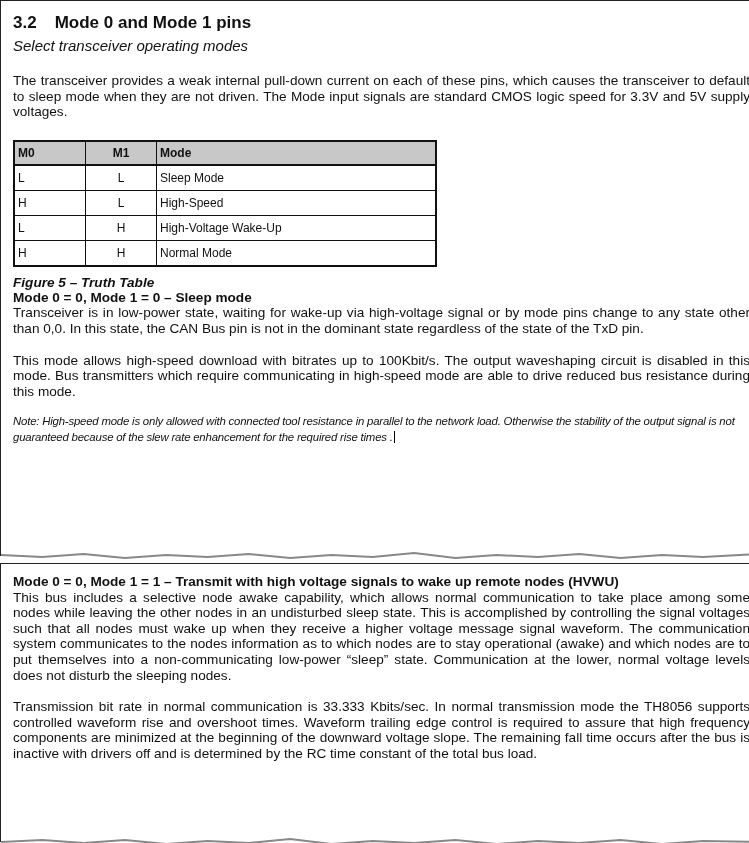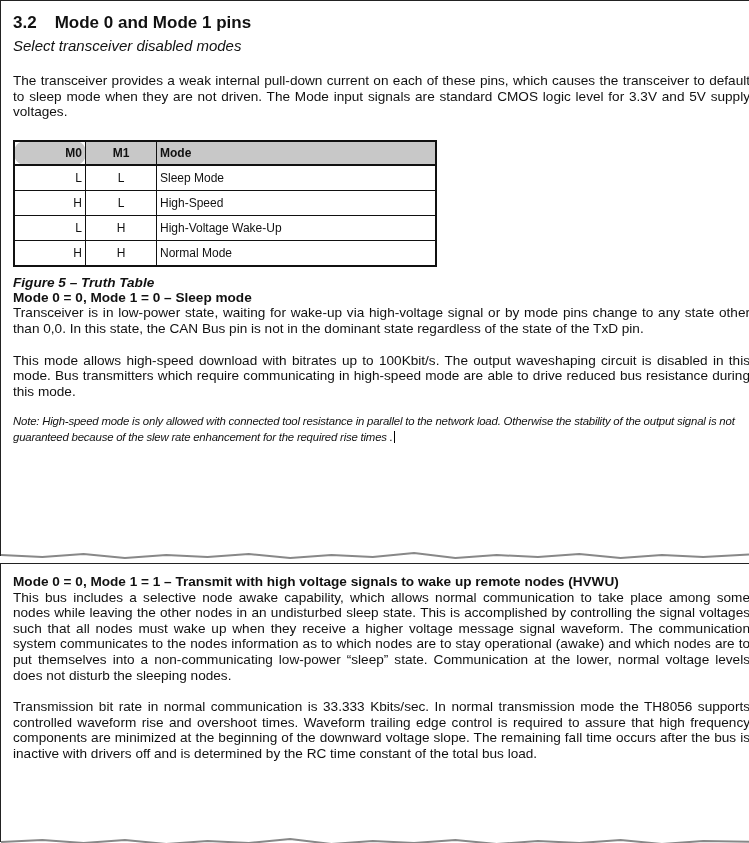--- a/index.html
+++ b/index.html
@@ -13,21 +13,21 @@
   .content { position:absolute; left:12px; right:10px; }
   h2 { margin:0; font-size:17px; font-weight:bold; line-height:20px; }
   h2 .num { margin-right:18px; }
   .subtitle { font-style:italic; font-size:15px; line-height:18px; margin-top:4px; }
   p { margin:0; font-size:13.6px; line-height:15.6px; text-align:justify; }
   .para-head { font-weight:bold; font-size:13.6px; line-height:15.6px; }
   table { border-collapse:collapse; font-size:12px; }
   table.truth { border:2px solid #111; }
   table.truth th { background:#c8c8c8; font-weight:bold; height:22px; border:1px solid #111; border-bottom:2px solid #111; padding:0 3px; }
   table.truth td { height:24px; border:1px solid #111; padding:0 3px; }
-  .c-m0 { width:64px; text-align:right;border-radius:11px; }
+  .c-m0 { width:64px; text-align:left; }
   .c-m1 { width:64px; text-align:center; }
   .c-mode { width:272px; text-align:left; }
   .fig-caption { font-weight:bold; font-size:13.6px; margin-top:8px;font-style:italic; }
   .note { font-style:italic; font-size:11.4px; line-height:16px; font-family:"Liberation Sans", sans-serif; letter-spacing:-0.2px; }
   .cursor { display:inline-block; width:1px; height:12px; background:#000; vertical-align:-2px; margin-left:1px; }
 </style>
 </head>
 <body>
 
 <div class="page" id="page1">
@@ -35,22 +35,22 @@
     <polyline points="4,0 6,20 3,40 7,60 4,80 6,100 3,120 7,140 4,160 6,180 3,200 7,220 4,240 6,260 3,280 7,300 4,320 6,340 3,360 7,380 4,400 6,420 3,440 7,460 4,480 6,500 3,520 7,540 4,555" fill="none" stroke="#777" stroke-width="2"></polyline>
   </svg>
   <svg class="torn-bottom" viewBox="0 0 735 10" preserveAspectRatio="none">
     <polyline points="0,3 40,5 80,2 120,6 160,3 200,5 240,2 280,6 320,3 360,5 400,1 440,6 480,3 520,5 560,2 600,6 640,3 680,5 735,2" fill="none" stroke="#888" stroke-width="2"></polyline>
   </svg>
 
   <div class="content" style="top:12px;">
     <h2>
       <span class="num">3.2</span><span>Mode 0 and Mode 1 pins</span>
     </h2>
-    <div class="subtitle">Select transceiver disabled modes</div>
-    <p style="margin-top:18px;">The transceiver provides a weak internal pull-down current on each of these pins, which causes the transceiver to default to sleep mode when they are not driven. The Mode input signals are standard CMOS logic level for 3.3V and 5V supply voltages.</p>
+    <div class="subtitle">Select transceiver operating modes</div>
+    <p style="margin-top:18px;">The transceiver provides a weak internal pull-down current on each of these pins, which causes the transceiver to default to sleep mode when they are not driven. The Mode input signals are standard CMOS logic speed for 3.3V and 5V supply voltages.</p>
 
     <table class="truth" style="margin-top:20px;">
       <thead>
         <tr>
           <th class="c-m0">M0</th>
           <th class="c-m1">M1</th>
           <th class="c-mode">Mode</th>
         </tr>
       </thead>
       <tbody>

